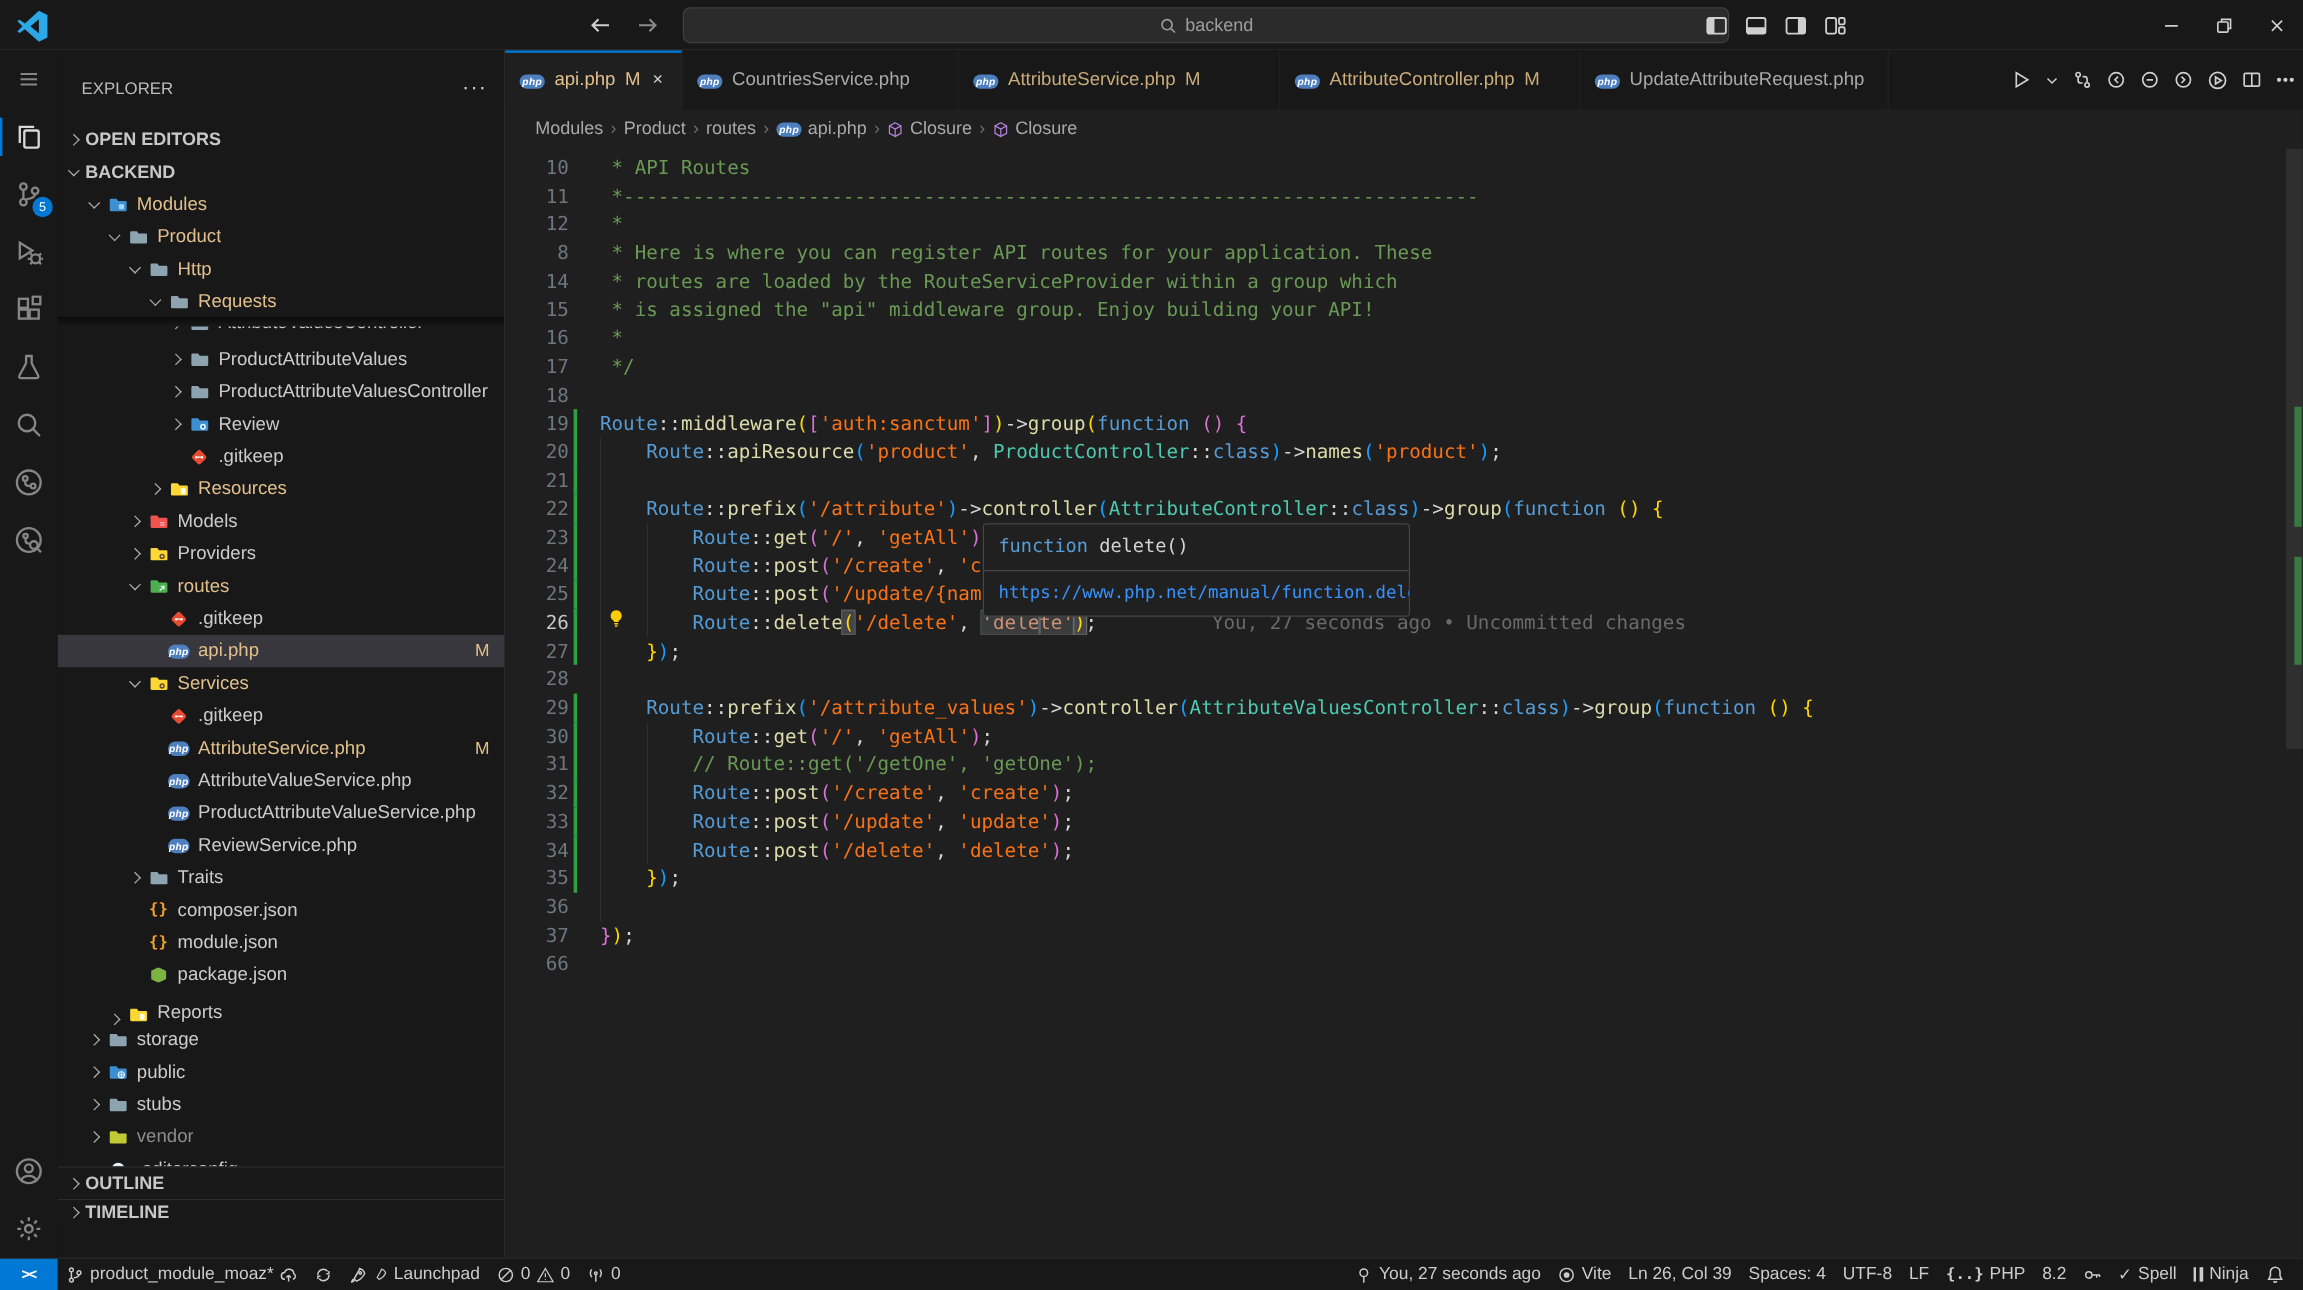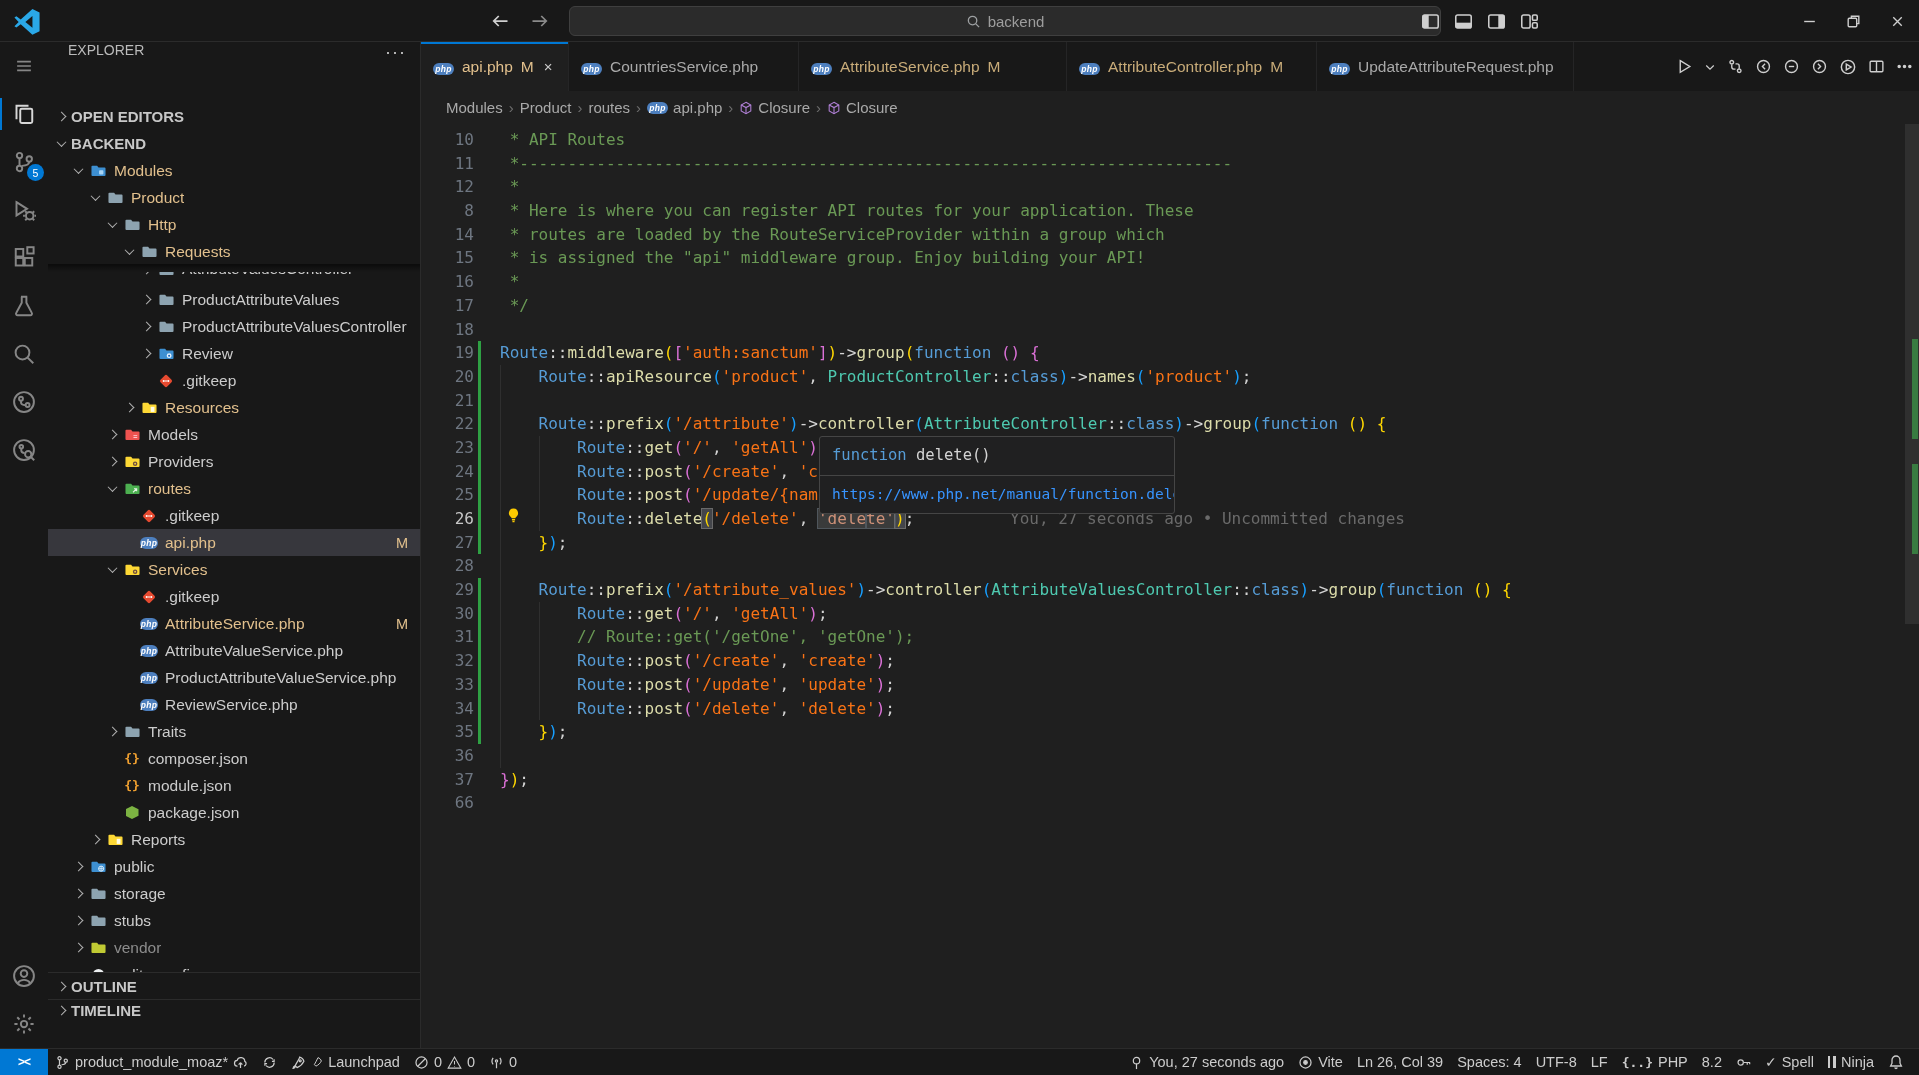--- a/index.html
+++ b/index.html
@@ -26,21 +26,21 @@
   .ab-item { position:relative; width:48px; height:48px; display:flex; align-items:center; justify-content:center; color:#868686; }
   .ab-item.active { color:#d7d7d7; }
   .ab-item.active::before { content:""; position:absolute; left:0; top:8px; bottom:8px; width:2px; background:#0078d4; }
   .ab-badge { position:absolute; right:4px; bottom:5px; min-width:17px; height:17px; border-radius:9px; background:#0078d4;
     color:#fff; font-size:10.5px; display:flex; align-items:center; justify-content:center; }
   #ab-bottom { position:absolute; bottom:0; left:0; }
 
   
   #sidebar { position:absolute; left:48px; top:42px; width:373px; bottom:27px; background:#181818;
     border-right:1px solid #2b2b2b; overflow:hidden; }
-  #sb-header { height:61px; display:flex; align-items:flex-start; padding:0 14px 0 20px; }
+  #sb-header { height:61px; display:flex; align-items:center; padding:0 14px 0 20px; }
   #sb-title { font-size:14px; color:#bbbbbb; flex:1; }
   .row { display:flex; align-items:center; height:27px; font-size:15.5px; color:#cccccc; position:relative; white-space:nowrap; }
   .sect { font-weight:bold; font-size:15px; color:#c8c8c8; padding-left:6px; }
   .sect .chev { margin-right:6px; }
   .chev { width:7px; height:7px; border-right:1.5px solid #b0b0b0; border-bottom:1.5px solid #b0b0b0;
     display:inline-block; flex:none; transform:rotate(-45deg); margin:0 7px 0 4px; }
   .chev.open { transform:rotate(45deg) translate(-1px,-1px); }
   .chev.none { border:none; }
   .ticon { width:18px; height:16px; margin-right:7px; flex:none; display:flex; align-items:center; justify-content:center; }
   .row.sel { background:#37373d; }
@@ -502,49 +502,49 @@
         </span>
         <span class="label">module.json</span>
       </div>
       <div class="row" style="padding-left: 57px;">
         <span class="chev none"></span>
         <span class="ticon">
           <span class="hexic"></span>
         </span>
         <span class="label">package.json</span>
       </div>
-      <div class="row" style="padding-left: 40px;">
+      <div class="row" style="padding-left: 40px; align-items: flex-end;">
         <span class="chev"></span>
         <span class="ticon">
           <svg width="17" height="15" viewBox="0 0 16 16">
             <path d="M1.5 2.8h5l1.5 2h6.5a1 1 0 0 1 1 1v7a1 1 0 0 1-1 1h-13a1 1 0 0 1-1-1v-9a1 1 0 0 1 1-1z" fill="#fdd835"></path>
             <rect x="9.3" y="7.3" width="4" height="5.4" fill="#fffde7"></rect>
           </svg>
         </span>
         <span class="label">Reports</span>
+      </div>
+      <div class="row" style="padding-left: 23px;">
+        <span class="chev"></span>
+        <span class="ticon">
+          <svg width="17" height="15" viewBox="0 0 16 16">
+            <path d="M1.5 2.8h5l1.5 2h6.5a1 1 0 0 1 1 1v7a1 1 0 0 1-1 1h-13a1 1 0 0 1-1-1v-9a1 1 0 0 1 1-1z" fill="#8da3b0"></path>
+          </svg>
+        </span>
+        <span class="label">storage</span>
       </div>
       <div class="row" style="padding-left: 23px;">
         <span class="chev"></span>
         <span class="ticon">
           <svg width="17" height="15" viewBox="0 0 16 16">
             <path d="M1.5 2.8h5l1.5 2h6.5a1 1 0 0 1 1 1v7a1 1 0 0 1-1 1h-13a1 1 0 0 1-1-1v-9a1 1 0 0 1 1-1z" fill="#3d8fd1"></path>
             <circle cx="10.8" cy="10.3" r="2.7" fill="none" stroke="#e3f2fd" stroke-width="1"></circle>
             <path d="M8.1 10.3h5.4M10.8 7.6v5.4" stroke="#e3f2fd" stroke-width=".8"></path>
           </svg>
         </span>
         <span class="label">public</span>
-      </div>
-      <div class="row" style="padding-left: 23px;">
-        <span class="chev"></span>
-        <span class="ticon">
-          <svg width="17" height="15" viewBox="0 0 16 16">
-            <path d="M1.5 2.8h5l1.5 2h6.5a1 1 0 0 1 1 1v7a1 1 0 0 1-1 1h-13a1 1 0 0 1-1-1v-9a1 1 0 0 1 1-1z" fill="#8da3b0"></path>
-          </svg>
-        </span>
-        <span class="label">storage</span>
       </div>
       <div class="row" style="padding-left: 23px;">
         <span class="chev"></span>
         <span class="ticon">
           <svg width="17" height="15" viewBox="0 0 16 16">
             <path d="M1.5 2.8h5l1.5 2h6.5a1 1 0 0 1 1 1v7a1 1 0 0 1-1 1h-13a1 1 0 0 1-1-1v-9a1 1 0 0 1 1-1z" fill="#8da3b0"></path>
           </svg>
         </span>
         <span class="label">stubs</span>
       </div>

